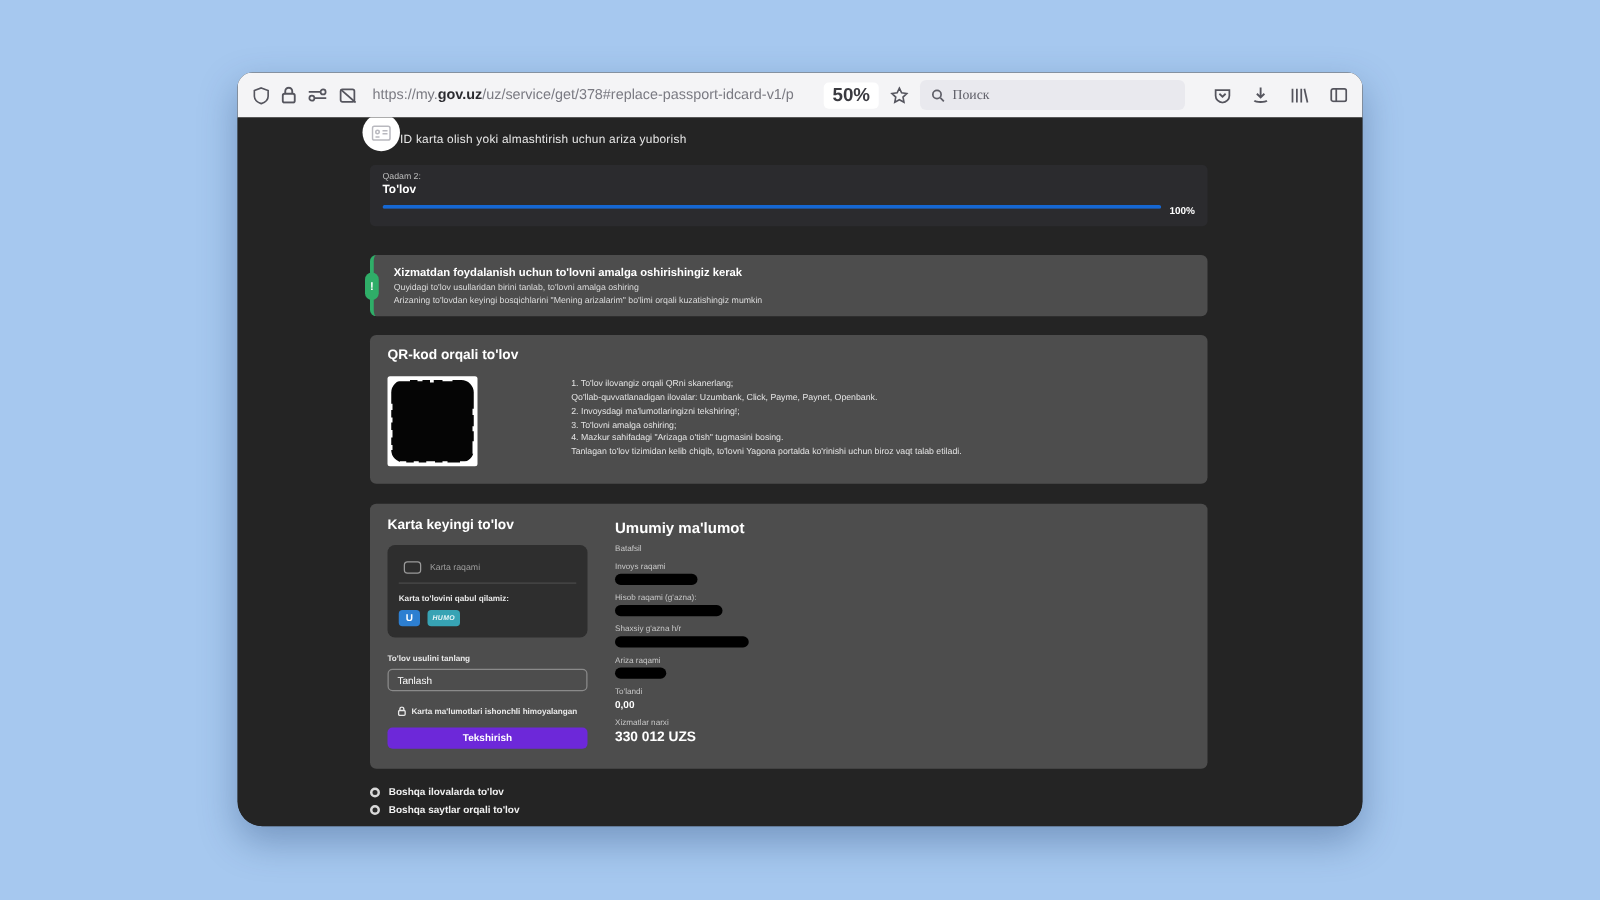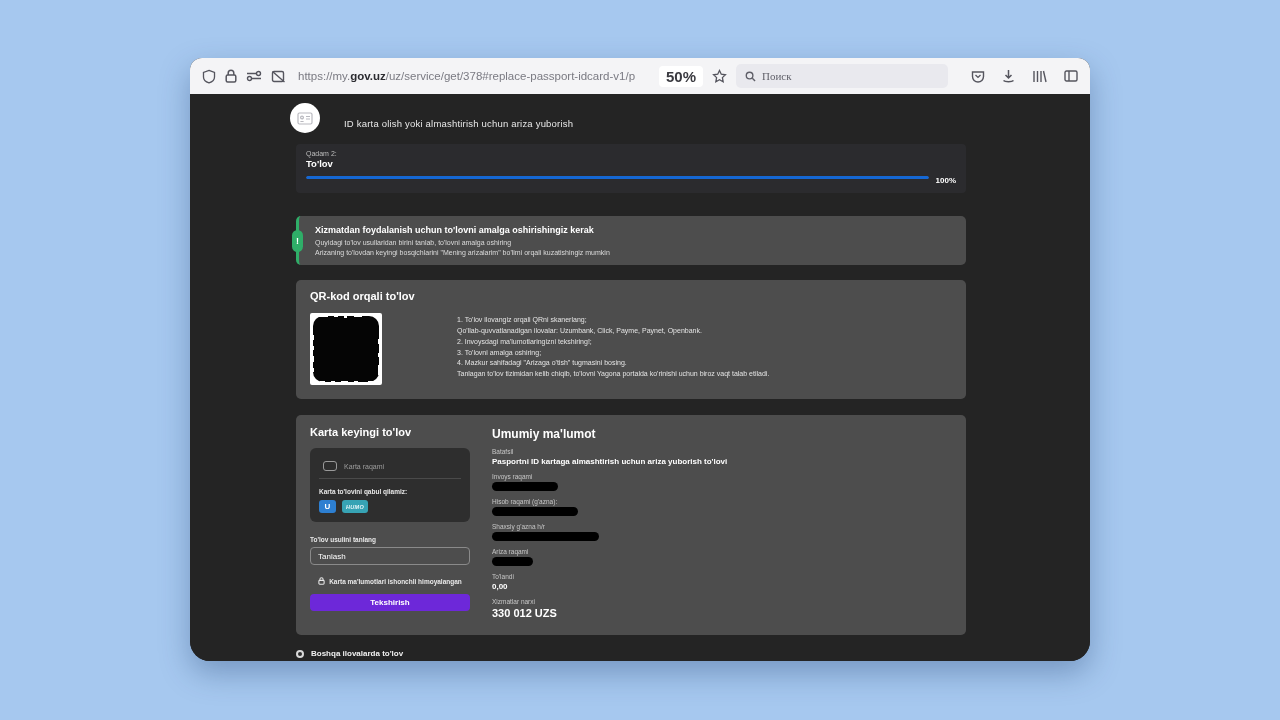--- a/index.html
+++ b/index.html
@@ -33,21 +33,21 @@
     font-size:15px; font-weight:700; color:#3a3a40; flex:0 0 auto;text-align:center;
   }
   .searchbox {
     flex:0 0 auto; width:212px; height:24px; background:#e9e9ee; border-radius:5px;
     display:flex; align-items:center; gap:6px; padding:0 9px; color:#5b5b66;font-family:Liberation Serif, serif;
   }
   .searchbox span { font-size:11px; color:#5f5f68; }
   .tb-right { display:flex; align-items:center; gap:17px; margin-left:14px; color:#4c4c55; }
   
   .content { height:567px; background:#242424; position:relative; overflow:hidden; }
-  .page-head { display:flex; align-items:center; gap:24px; padding:2px 0 0 100px; height:32px;margin-top:12px; }
+  .page-head { display:flex; align-items:center; gap:0; padding:2px 0 0 100px; height:32px; }
   .head-circle {
     width:30px; height:30px; border-radius:50%; background:#fff; margin-top:-10px;
     display:flex; align-items:center; justify-content:center; color:#b9b9bf; flex:0 0 auto;
   }
   .page-head h1 { font-size:9.5px; font-weight:400; color:#e8e8e8; letter-spacing:.2px; }
   .col { width:670px; margin-left:106px; }
   .panel { background:#4d4d4d; border-radius:5px; }
   
   .progress-panel { background:#2b2b2e; border-radius:4px; padding:6px 10px 8px; margin-top:6px; }
   .step-label { font-size:7px; color:#bdbdbd; }
@@ -291,39 +291,42 @@
                 </svg>
             </span>
             <span>Karta ma'lumotlari ishonchli himoyalangan</span>
           </div>
           <button class="btn-primary">Tekshirish</button>
         </div>
 
         <div class="pay-right">
           <div class="sum-title">Umumiy ma'lumot</div>
           <div class="f-label">Batafsil</div>
-          <div class="f-value">Pasportni ID kartaga almashtirish uchun ariza yuborish to'lovi</div>
           <div class="f-label">Invoys raqami</div>
           <div class="redacted r0"></div>
           <div class="f-label">Hisob raqami (g'azna):</div>
           <div class="redacted r1"></div>
           <div class="f-label">Shaxsiy g'azna h/r</div>
           <div class="redacted r2"></div>
           <div class="f-label">Ariza raqami</div>
           <div class="redacted r3"></div>
           <div class="f-label">To'landi</div>
           <div class="f-value">0,00</div>
           <div class="f-label">Xizmatlar narxi</div>
           <div class="price-value">330 012 UZS</div>
         </div>
       </div>
 
       <div class="other-options">
         <div class="opt-row">
           <span class="radio"></span>
           <span class="lbl">Boshqa ilovalarda to'lov</span>
         </div>
+        <div class="opt-row">
+          <span class="radio"></span>
+          <span class="lbl">Boshqa saytlar orqali to'lov</span>
+        </div>
 
       </div>
 
     </div>
   </div>
 </div>
 
 </body></html>

